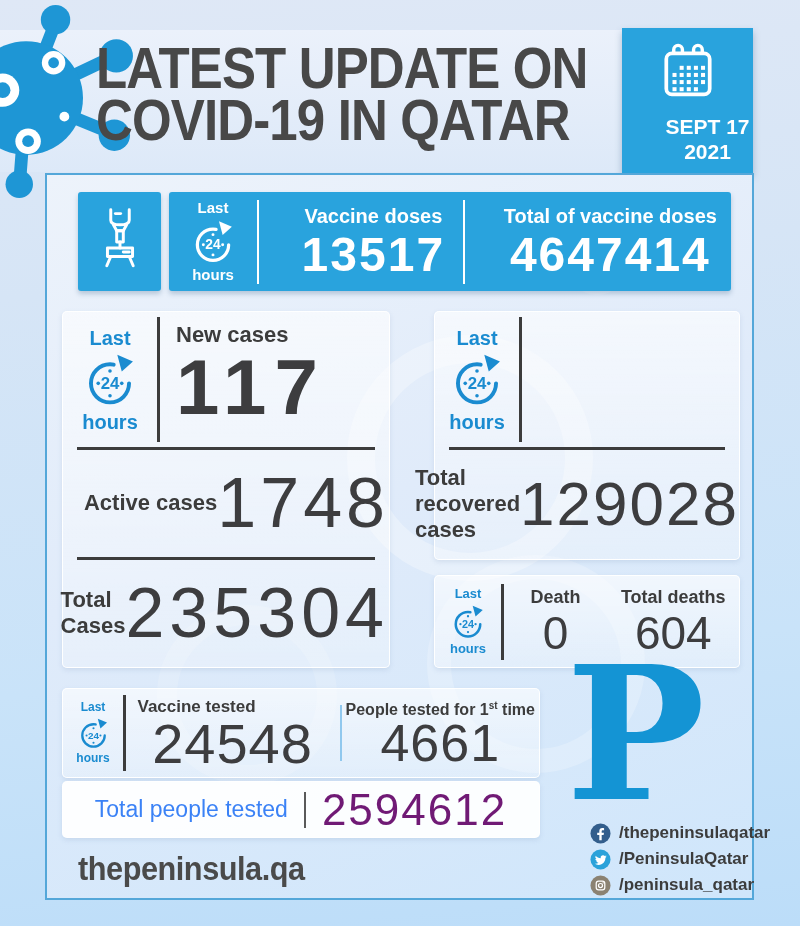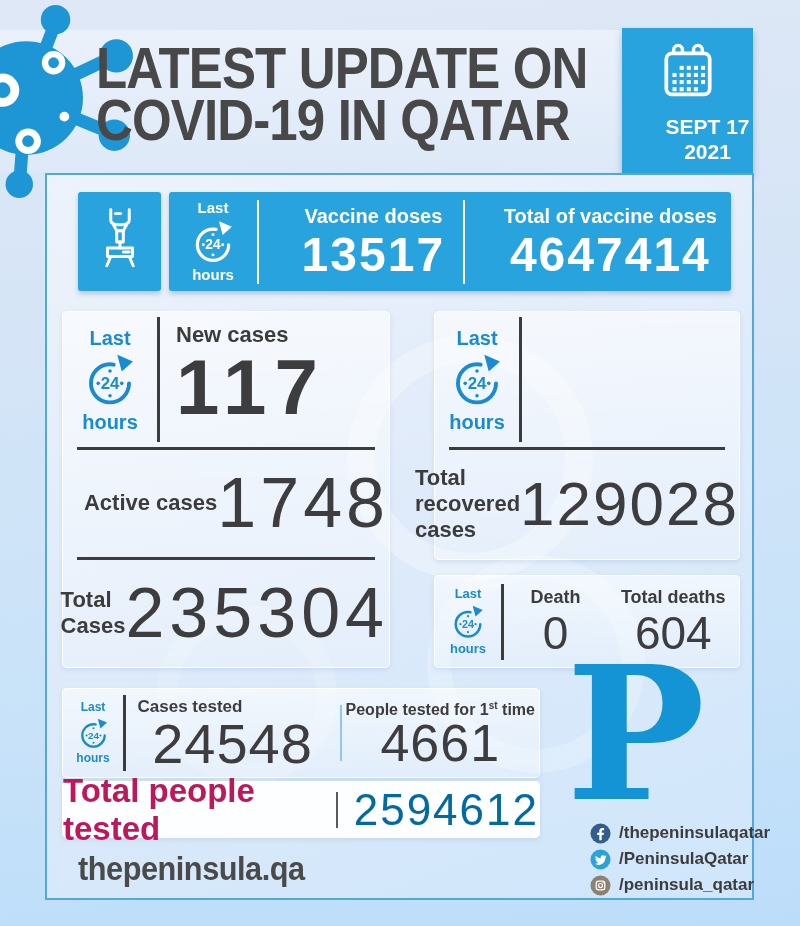--- a/index.html
+++ b/index.html
@@ -89,23 +89,23 @@
   .tested-label{font-size:17px;font-weight:700;color:#3c3c3c;padding-left:12px;margin-top:2px;}
   .tested-value{font-size:56px;font-weight:400;color:#3d3d3f;line-height:.95;text-align:center;letter-spacing:1px;}
   .v-sep-blue{width:2px;height:56px;background:#90c8ee;flex:none;}
   .first-col{flex:1;display:flex;flex-direction:column;align-items:center;}
   .first-label{font-size:16px;font-weight:700;color:#3c3c3c;margin-top:2px;}
   .first-label sup{font-size:10px;}
   .first-value{font-size:52px;font-weight:400;color:#3d3d3f;line-height:.95;letter-spacing:1px;}
   
   .total-card{left:62px;top:781px;width:478px;height:57px;background:rgba(255,255,255,.93);
     display:flex;align-items:center;justify-content:center;gap:16px;}
-  .total-label{font-size:33px;font-weight:700;color:#be185d;}
+  .total-label{font-size:23px;font-weight:400;color:#3b82f6;}
   .v-sep-gray{width:2px;height:36px;background:#5a5a5a;}
-  .total-value{font-size:44px;font-weight:400;color:#0369a1;letter-spacing:2px;line-height:1;}
+  .total-value{font-size:44px;font-weight:400;color:#701a75;letter-spacing:2px;line-height:1;}
   
   .p-logo{position:absolute;left:566px;top:642px;font-family:"DejaVu Serif",serif;font-weight:700;
     font-size:185px;line-height:1;color:#1494d4;}
   .social-list{position:absolute;left:590px;top:822px;display:flex;flex-direction:column;gap:4px;}
   .social-row{display:flex;align-items:center;gap:8px;height:22px;cursor:pointer;}
   .social-row svg{width:21px;height:21px;flex:none;}
   .social-handle{font-size:17px;font-weight:700;color:#3c3c3c;}
   .website{position:absolute;left:78px;top:850px;font-size:33px;font-weight:700;color:#4a4a4a;
     letter-spacing:-.5px;transform:scaleX(.93);transform-origin:left top;cursor:pointer;}
 </style>
@@ -322,21 +322,21 @@
         <circle class="dot" cx="50" cy="34" r="3.2"></circle>
           <circle class="dot" cx="50" cy="78" r="3.2"></circle>
         <circle class="dot" cx="29" cy="56" r="3.2"></circle>
           <circle class="dot" cx="71" cy="56" r="3.2"></circle>
         <text x="50" y="66">24</text>
       </svg>
       <span class="clock-bottom">hours</span>
     </div>
     <div class="v-sep-dark2"></div>
     <div class="tested-col">
-      <div class="tested-label">Cases tested</div>
+      <div class="tested-label">Vaccine tested</div>
       <div class="tested-value">24548</div>
     </div>
     <div class="v-sep-blue"></div>
     <div class="first-col">
       <div class="first-label"><span>People tested for 1</span><sup>st</sup><span> time</span></div>
       <div class="first-value">4661</div>
     </div>
   </div>
 
   <div class="card total-card">

